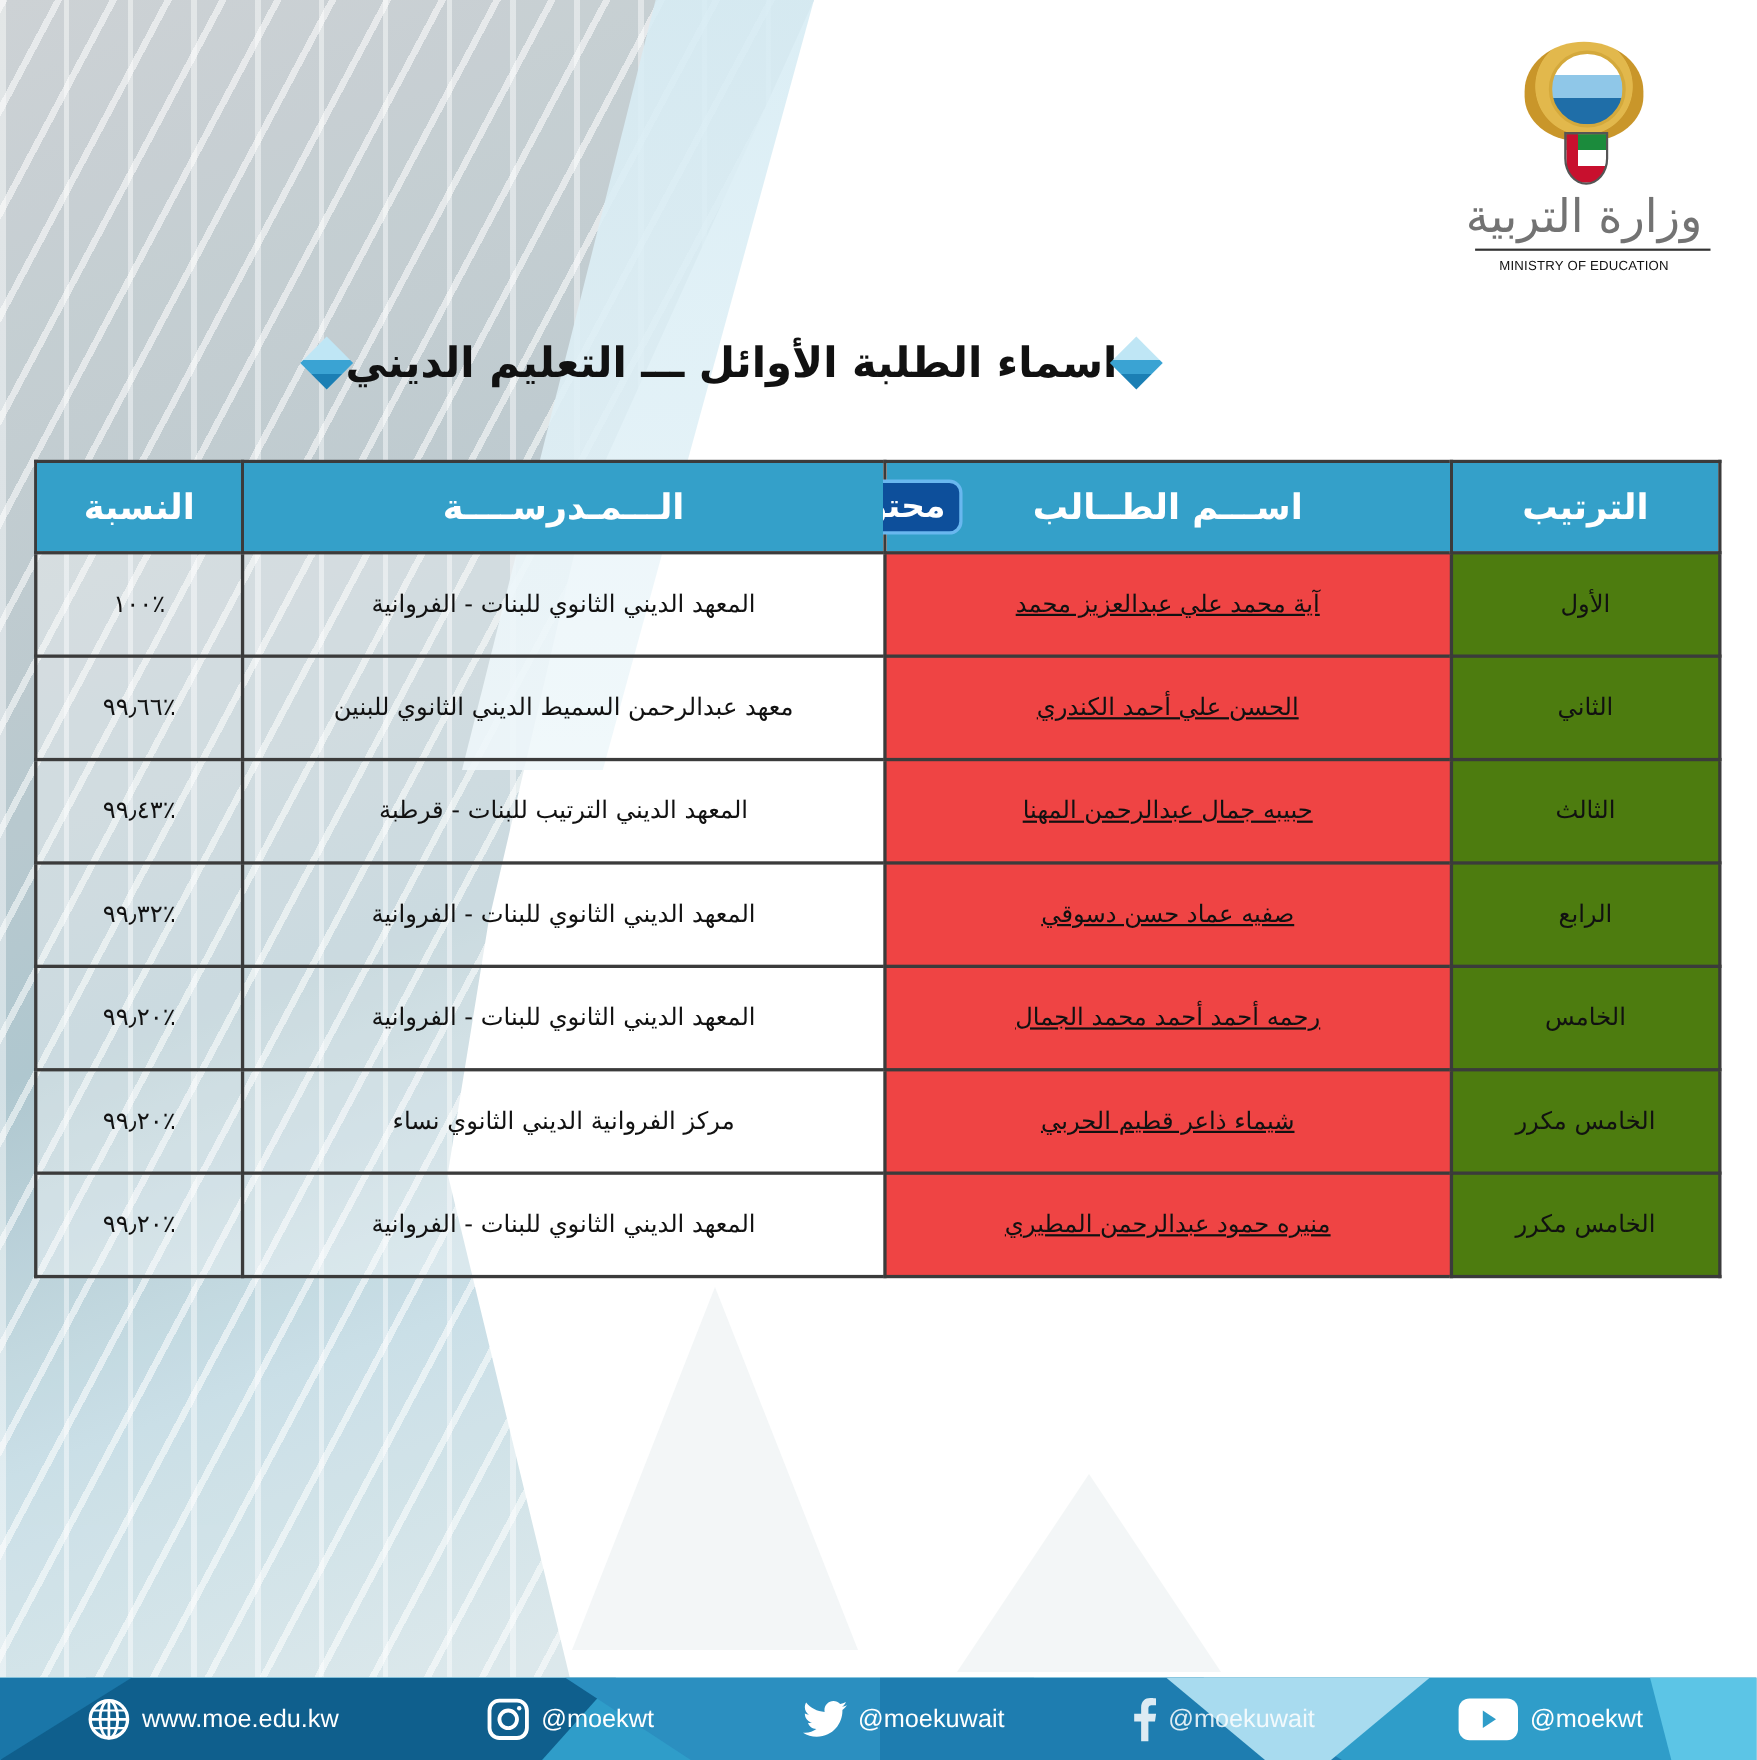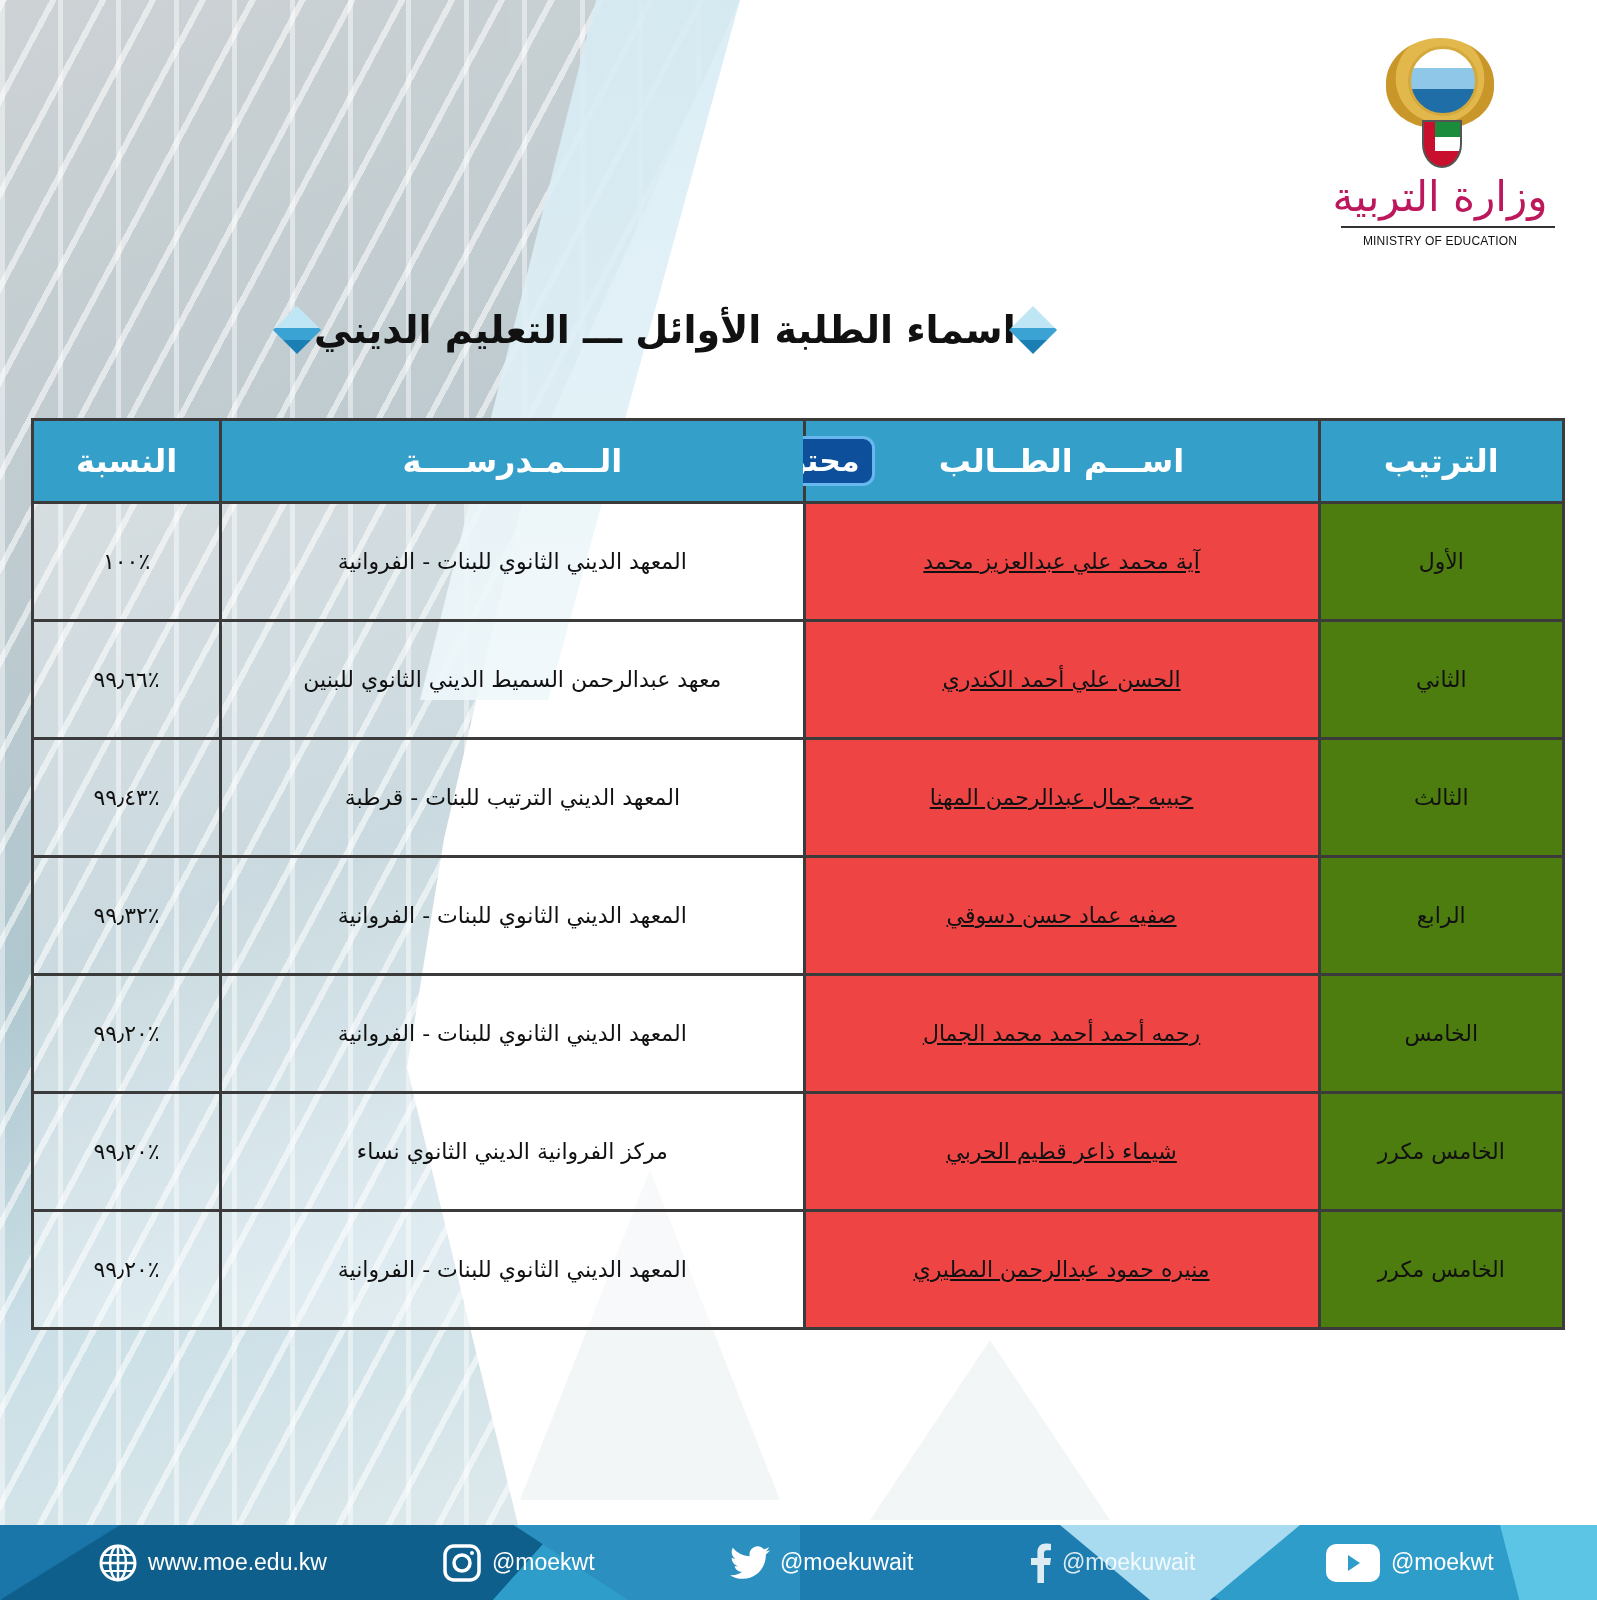--- a/index.html
+++ b/index.html
@@ -27,35 +27,35 @@
   .bg-tri {
     position:absolute; background:#eef2f3; opacity:0.7;
   }
 
   
   .logo { position:absolute; right:42px; top:28px; width:230px; text-align:center; }
   .emblem { width:120px; height:140px; margin:0 auto; position:relative; }
   .emblem .wing { position:absolute; top:10px; left:6px; width:108px; height:90px; border-radius:50% 50% 45% 45%; background: radial-gradient(circle at 50% 45%, #f7e4a8 0 30%, #e2b84c 31% 60%, #c9962a 61% 100%); }
   .emblem .disc { position:absolute; top:18px; left:28px; width:64px; height:64px; border-radius:50%; background:linear-gradient(180deg,#ffffff 0 30%, #8fc7e8 30% 62%, #1f6ea8 62% 100%); border:3px solid #d4a93c; }
   .emblem .shield { position:absolute; top:92px; left:42px; width:36px; height:44px; border-radius:0 0 50% 50%; overflow:hidden; border:2px solid #555; background:linear-gradient(90deg,#c8102e 0 30%, transparent 30%), linear-gradient(180deg,#1b8b3c 0 33%, #ffffff 33% 66%, #c8102e 66% 100%); }
-  .ministry-ar { font-family:"DejaVu Sans", sans-serif; font-size:42px; color:#be185d; direction:rtl; margin-top:6px; line-height:1.1; }
+  .ministry-ar { font-family:"DejaVu Sans", sans-serif; font-size:42px; color:#737373; direction:rtl; margin-top:6px; line-height:1.1; }
   .ministry-rule { height:2px; background:#333; margin:6px 0 6px 16px; }
   .ministry-en { font-family:"Liberation Sans", sans-serif; font-size:12px; color:#111; letter-spacing:0.2px; }
 
   
   .title-row { position:absolute; left:280px; top:295px; width:1040px; height:70px; display:flex; align-items:center; }
   .title { font-family:"DejaVu Sans", sans-serif; font-weight:bold; font-size:38px; color:#111; direction:rtl; }
   .diamond { width:34px; height:34px; transform:rotate(45deg); background:linear-gradient(135deg,#bfe6f5 0 45%, #3aa3d3 45% 70%, #1b7fb4 70%); }
 
   
   .table-wrap { position:absolute; left:31px; top:418px; width:1534px; }
   table { border-collapse:collapse; width:100%; direction:rtl; table-layout:fixed; }
   th, td { border:3px solid #3b3b3b; text-align:center; vertical-align:middle; }
   th { background:#34a0c9; color:#ffffff; height:78px; font-family:"DejaVu Sans", sans-serif; font-weight:bold; font-size:32px; position:relative; }
-  td { height:91px; font-family:"DejaVu Sans", sans-serif; font-size:22px; color:#111; background:rgba(255,255,255,0.35); line-height:1.35; padding:12px 20px; }
+  td { height:91px; font-family:"DejaVu Sans", sans-serif; font-size:22px; color:#111; background:rgba(255,255,255,0.35); line-height:1.35; padding:0 20px; }
   td.rank { background:#4d7c0f; font-size:22px; }
   td.name { background:#ef4444;text-decoration:underline; }
   td.pct { font-size:22px; }
   .col-rank { width:243px; } .col-name { width:512px; } .col-school { width:580px; } .col-pct { width:187px; }
   .contents-btn {
     position:absolute; left:-8px; top:50%; transform:translate(-50%,-50%);
     background:#0d4f9b; color:#fff; font-size:30px; font-weight:bold;
     border:3px solid #69b7ef; border-radius:12px; padding:4px 12px; line-height:1.2; white-space:nowrap; cursor:pointer;
   }
 
@@ -163,21 +163,21 @@
 </div>
 
 <div class="footer">
   <div class="seg seg1"></div>
   <div class="seg seg1b"></div>
   <div class="seg seg2"></div>
   <div class="seg seg3"></div>
   <div class="seg seg4"></div>
   <div class="seg seg5"></div>
 
-  <div class="f-item" style="left:98px;">
+  <div class="f-item" style="left:79px;">
     <span class="f-icon">
       <svg width="40" height="40" viewBox="0 0 40 40">
           <circle cx="20" cy="20" r="17" fill="none" stroke="#fff" stroke-width="3"></circle>
           <ellipse cx="20" cy="20" rx="8" ry="17" fill="none" stroke="#fff" stroke-width="2.5"></ellipse>
           <line x1="3" y1="20" x2="37" y2="20" stroke="#fff" stroke-width="2.5"></line>
           <line x1="20" y1="3" x2="20" y2="37" stroke="#fff" stroke-width="2.5"></line>
           <line x1="6" y1="12" x2="34" y2="12" stroke="#fff" stroke-width="2"></line>
           <line x1="6" y1="28" x2="34" y2="28" stroke="#fff" stroke-width="2"></line>
         </svg>
     </span>

